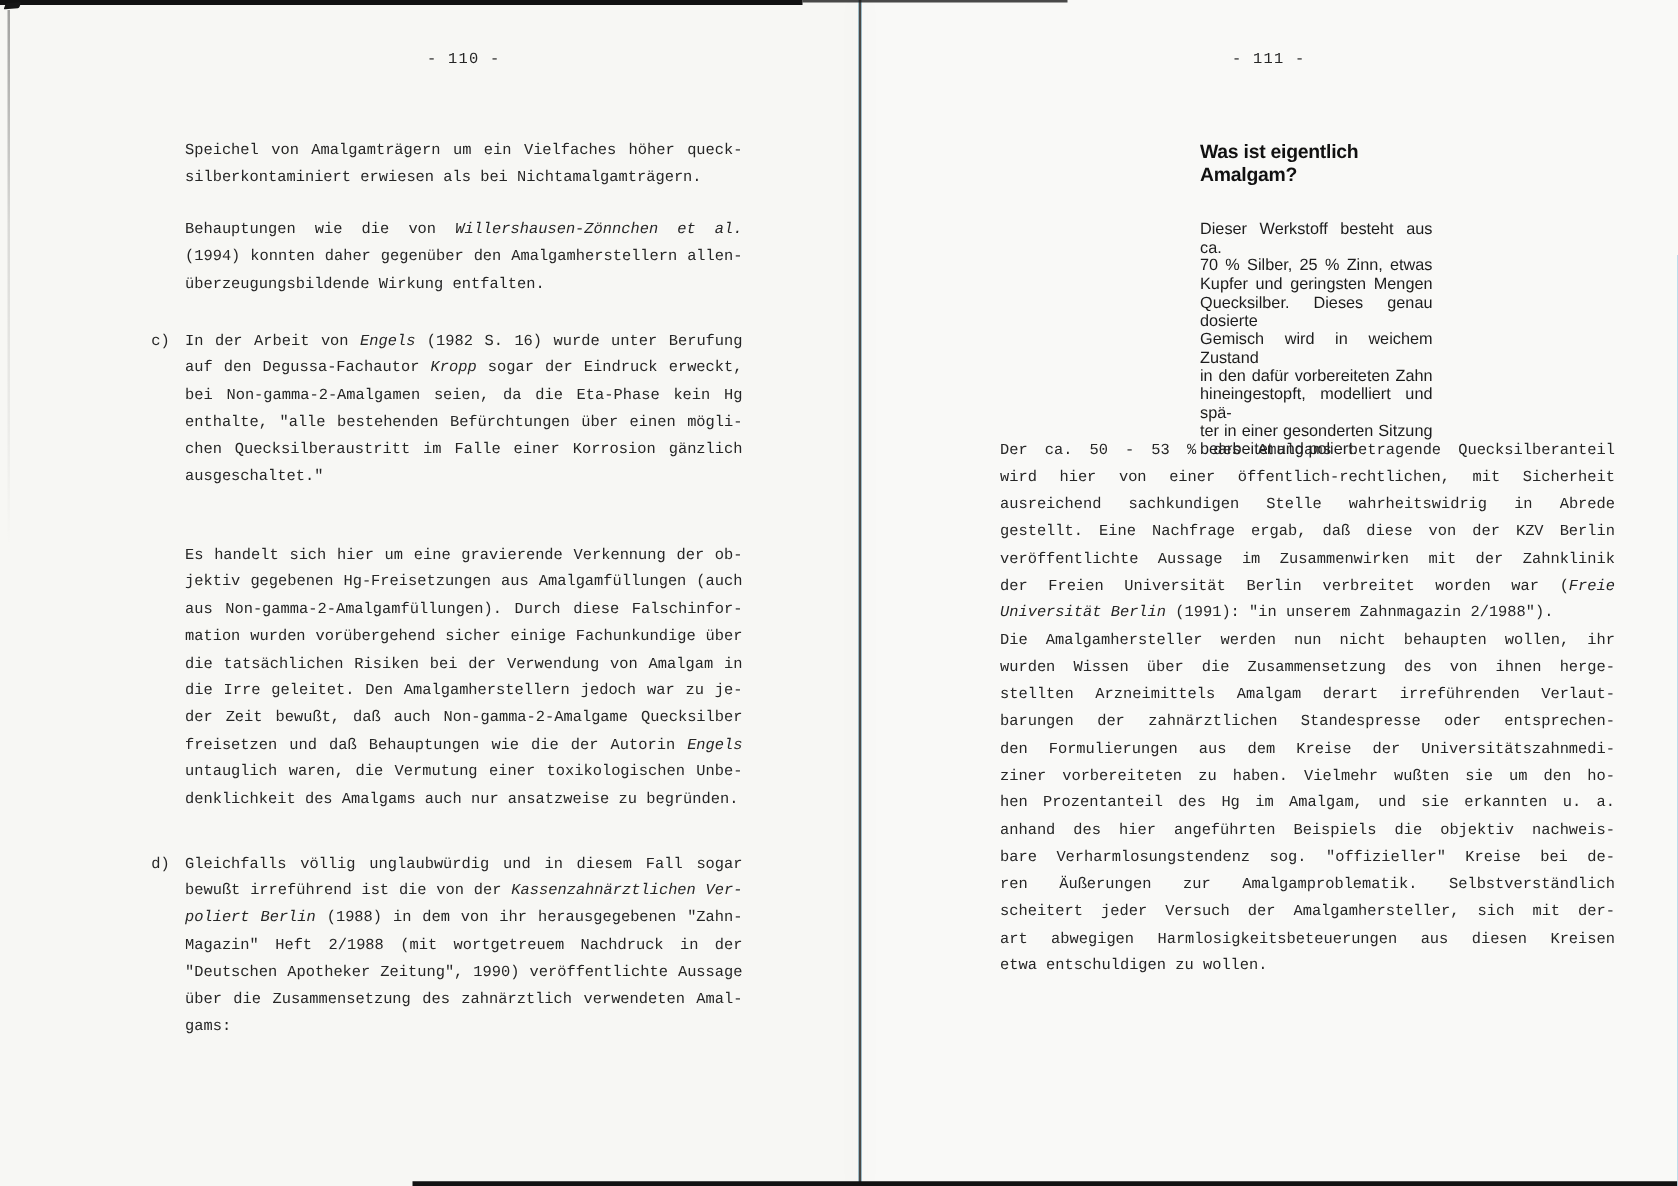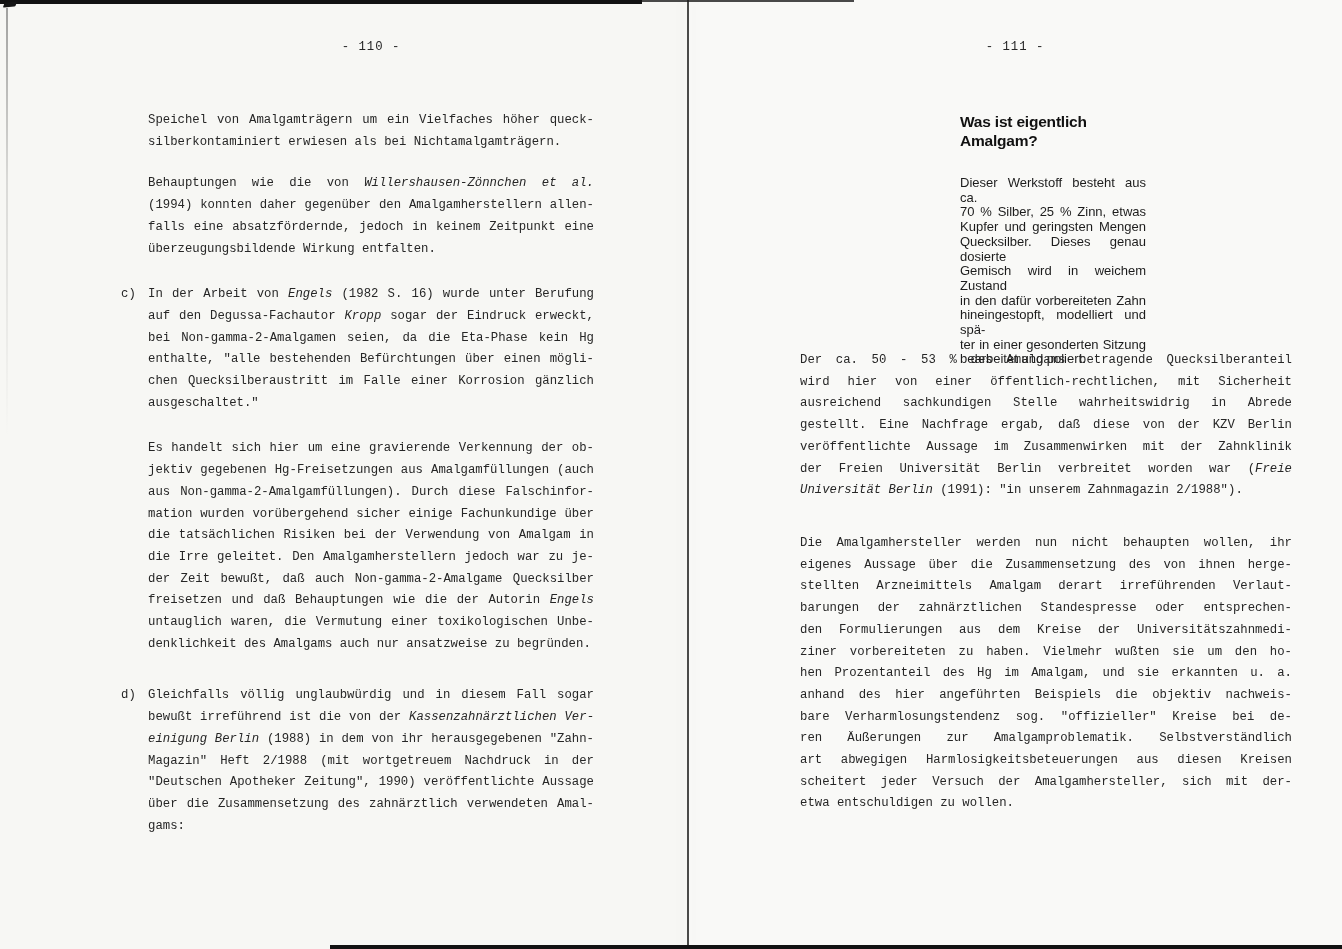--- a/index.html
+++ b/index.html
@@ -29,29 +29,29 @@
   .fold-line{position:absolute;left:6px;top:8px;width:2px;height:430px;
     background:linear-gradient(to bottom,rgba(0,0,0,.35),rgba(0,0,0,.12) 40%,rgba(0,0,0,0));}
   
   .pagenum{position:absolute;top:40px;font-size:12.3px;letter-spacing:1px;text-align:center;}
   .pagenum-left{left:148px;width:446px;}
   .pagenum-right{left:800px;width:430px;}
   .col-left{position:absolute;left:148px;top:110px;width:446px;font-size:12.3px;line-height:21.7px;}
   .block{position:relative;}
   .b1{margin-top:20px;}
   .b2{margin-top:24px;}
-  .b3{margin-top:24px;}
+  .b3{margin-top:41px;}
   .b4{margin-top:30px;}
   .marker{position:absolute;left:-27px;top:0;}
   .tline{text-align:justify;text-align-last:justify;}
   .lines .tline:last-child{text-align-last:left;}
   .no-just .tline{text-align:left;text-align-last:left;}
   .rp{position:absolute;font-size:12.3px;line-height:21.7px;width:492px;left:800px;}
   .rp1{top:350px;}
-  .rp2{top:533px;}
+  .rp2{top:502px;}
   .infobox{position:absolute;left:960px;top:112px;width:186px;
     font-family:"Liberation Sans","DejaVu Sans",sans-serif;color:#111;}
   .infobox-title{font-size:15.5px;font-weight:bold;line-height:19px;letter-spacing:-0.2px;}
   .infobox-body{margin-top:26px;font-size:13px;line-height:14.7px;color:#1c1c1c;}
   i{font-style:italic;}
 </style>
 </head>
 <body>
 
 <div class="spread">
@@ -72,21 +72,20 @@
     <div class="block b0">
       <div class="lines">
           <div class="tline">Speichel von Amalgamträgern um ein Vielfaches höher queck-</div>
           <div class="tline">silberkontaminiert erwiesen als bei Nichtamalgamträgern.</div>
         </div>
     </div>
     <div class="block b1">
       <div class="lines">
           <div class="tline">Behauptungen wie die von <i>Willershausen-Zönnchen et al.</i></div>
           <div class="tline">(1994) konnten daher gegenüber den Amalgamherstellern allen-</div>
-          <div class="tline">falls eine absatzfördernde, jedoch in keinem Zeitpunkt eine</div>
           <div class="tline">überzeugungsbildende Wirkung entfalten.</div>
         </div>
     </div>
     <div class="block b2">
       <span class="marker">c)</span>
       <div class="lines">
           <div class="tline">In der Arbeit von <i>Engels</i> (1982 S. 16) wurde unter Berufung</div>
           <div class="tline">auf den Degussa-Fachautor <i>Kropp</i> sogar der Eindruck erweckt,</div>
           <div class="tline">bei Non-gamma-2-Amalgamen seien, da die Eta-Phase kein Hg</div>
           <div class="tline">enthalte, "alle bestehenden Befürchtungen über einen mögli-</div>
@@ -106,21 +105,21 @@
           <div class="tline">freisetzen und daß Behauptungen wie die der Autorin <i>Engels</i></div>
           <div class="tline">untauglich waren, die Vermutung einer toxikologischen Unbe-</div>
           <div class="tline">denklichkeit des Amalgams auch nur ansatzweise zu begründen.</div>
         </div>
     </div>
     <div class="block b4">
       <span class="marker">d)</span>
       <div class="lines">
           <div class="tline">Gleichfalls völlig unglaubwürdig und in diesem Fall sogar</div>
           <div class="tline">bewußt irreführend ist die von der <i>Kassenzahnärztlichen Ver-</i></div>
-          <div class="tline"><i>einigung Berlin</i> (1988) in dem von ihr herausgegebenen "Zahn-</div>
+          <div class="tline"><i>poliert Berlin</i> (1988) in dem von ihr herausgegebenen "Zahn-</div>
           <div class="tline">Magazin" Heft 2/1988 (mit wortgetreuem Nachdruck in der</div>
           <div class="tline">"Deutschen Apotheker Zeitung", 1990) veröffentlichte Aussage</div>
           <div class="tline">über die Zusammensetzung des zahnärztlich verwendeten Amal-</div>
           <div class="tline">gams:</div>
         </div>
     </div>
   </div>
 
   <div class="pagenum pagenum-right">- 111 -</div>
 
@@ -149,28 +148,28 @@
         <div class="tline">ausreichend sachkundigen Stelle wahrheitswidrig in Abrede</div>
         <div class="tline">gestellt. Eine Nachfrage ergab, daß diese von der KZV Berlin</div>
         <div class="tline">veröffentlichte Aussage im Zusammenwirken mit der Zahnklinik</div>
         <div class="tline">der Freien Universität Berlin verbreitet worden war (<i>Freie</i></div>
         <div class="tline"><i>Universität Berlin</i> (1991): "in unserem Zahnmagazin 2/1988").</div>
       </div>
   </div>
   <div class="rp rp2">
     <div class="lines">
         <div class="tline">Die Amalgamhersteller werden nun nicht behaupten wollen, ihr</div>
-        <div class="tline">eigenes Aussage über die Zusammensetzung des von ihnen herge-</div>
+        <div class="tline">wurden Wissen über die Zusammensetzung des von ihnen herge-</div>
         <div class="tline">stellten Arzneimittels Amalgam derart irreführenden Verlaut-</div>
         <div class="tline">barungen der zahnärztlichen Standespresse oder entsprechen-</div>
         <div class="tline">den Formulierungen aus dem Kreise der Universitätszahnmedi-</div>
         <div class="tline">ziner vorbereiteten zu haben. Vielmehr wußten sie um den ho-</div>
         <div class="tline">hen Prozentanteil des Hg im Amalgam, und sie erkannten u. a.</div>
         <div class="tline">anhand des hier angeführten Beispiels die objektiv nachweis-</div>
         <div class="tline">bare Verharmlosungstendenz sog. "offizieller" Kreise bei de-</div>
         <div class="tline">ren Äußerungen zur Amalgamproblematik. Selbstverständlich</div>
+        <div class="tline">scheitert jeder Versuch der Amalgamhersteller, sich mit der-</div>
         <div class="tline">art abwegigen Harmlosigkeitsbeteuerungen aus diesen Kreisen</div>
-        <div class="tline">scheitert jeder Versuch der Amalgamhersteller, sich mit der-</div>
         <div class="tline">etwa entschuldigen zu wollen.</div>
       </div>
   </div>
 
 </div>
 
 </body></html>

